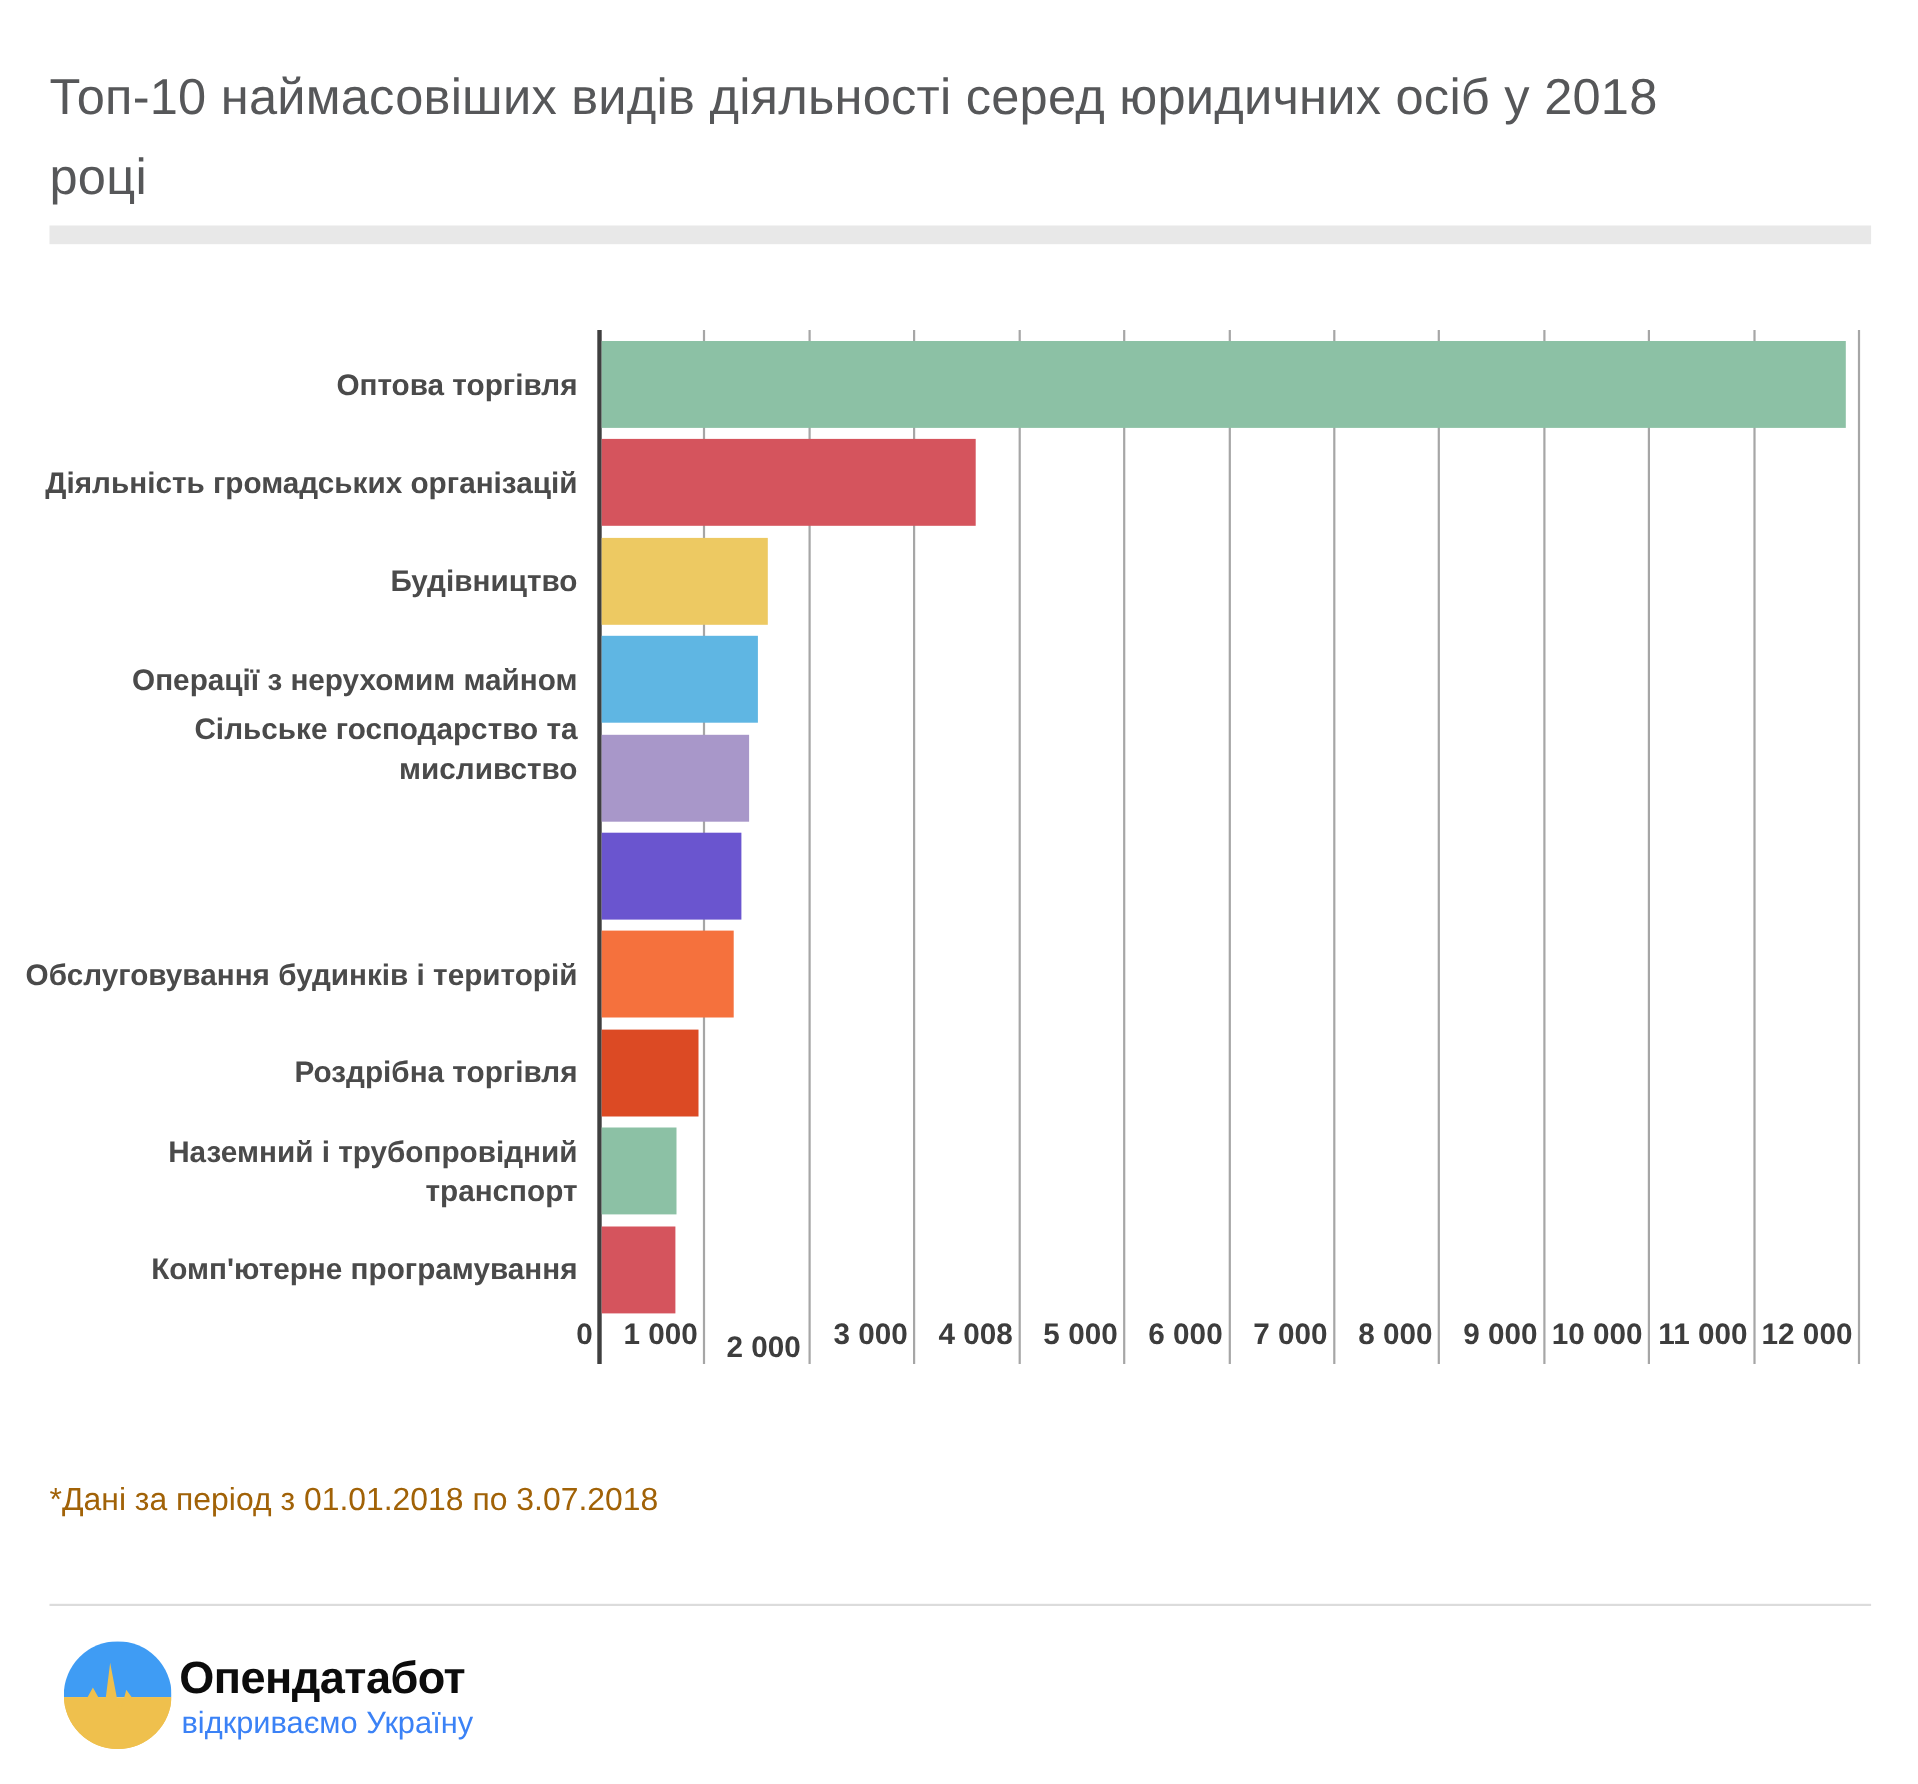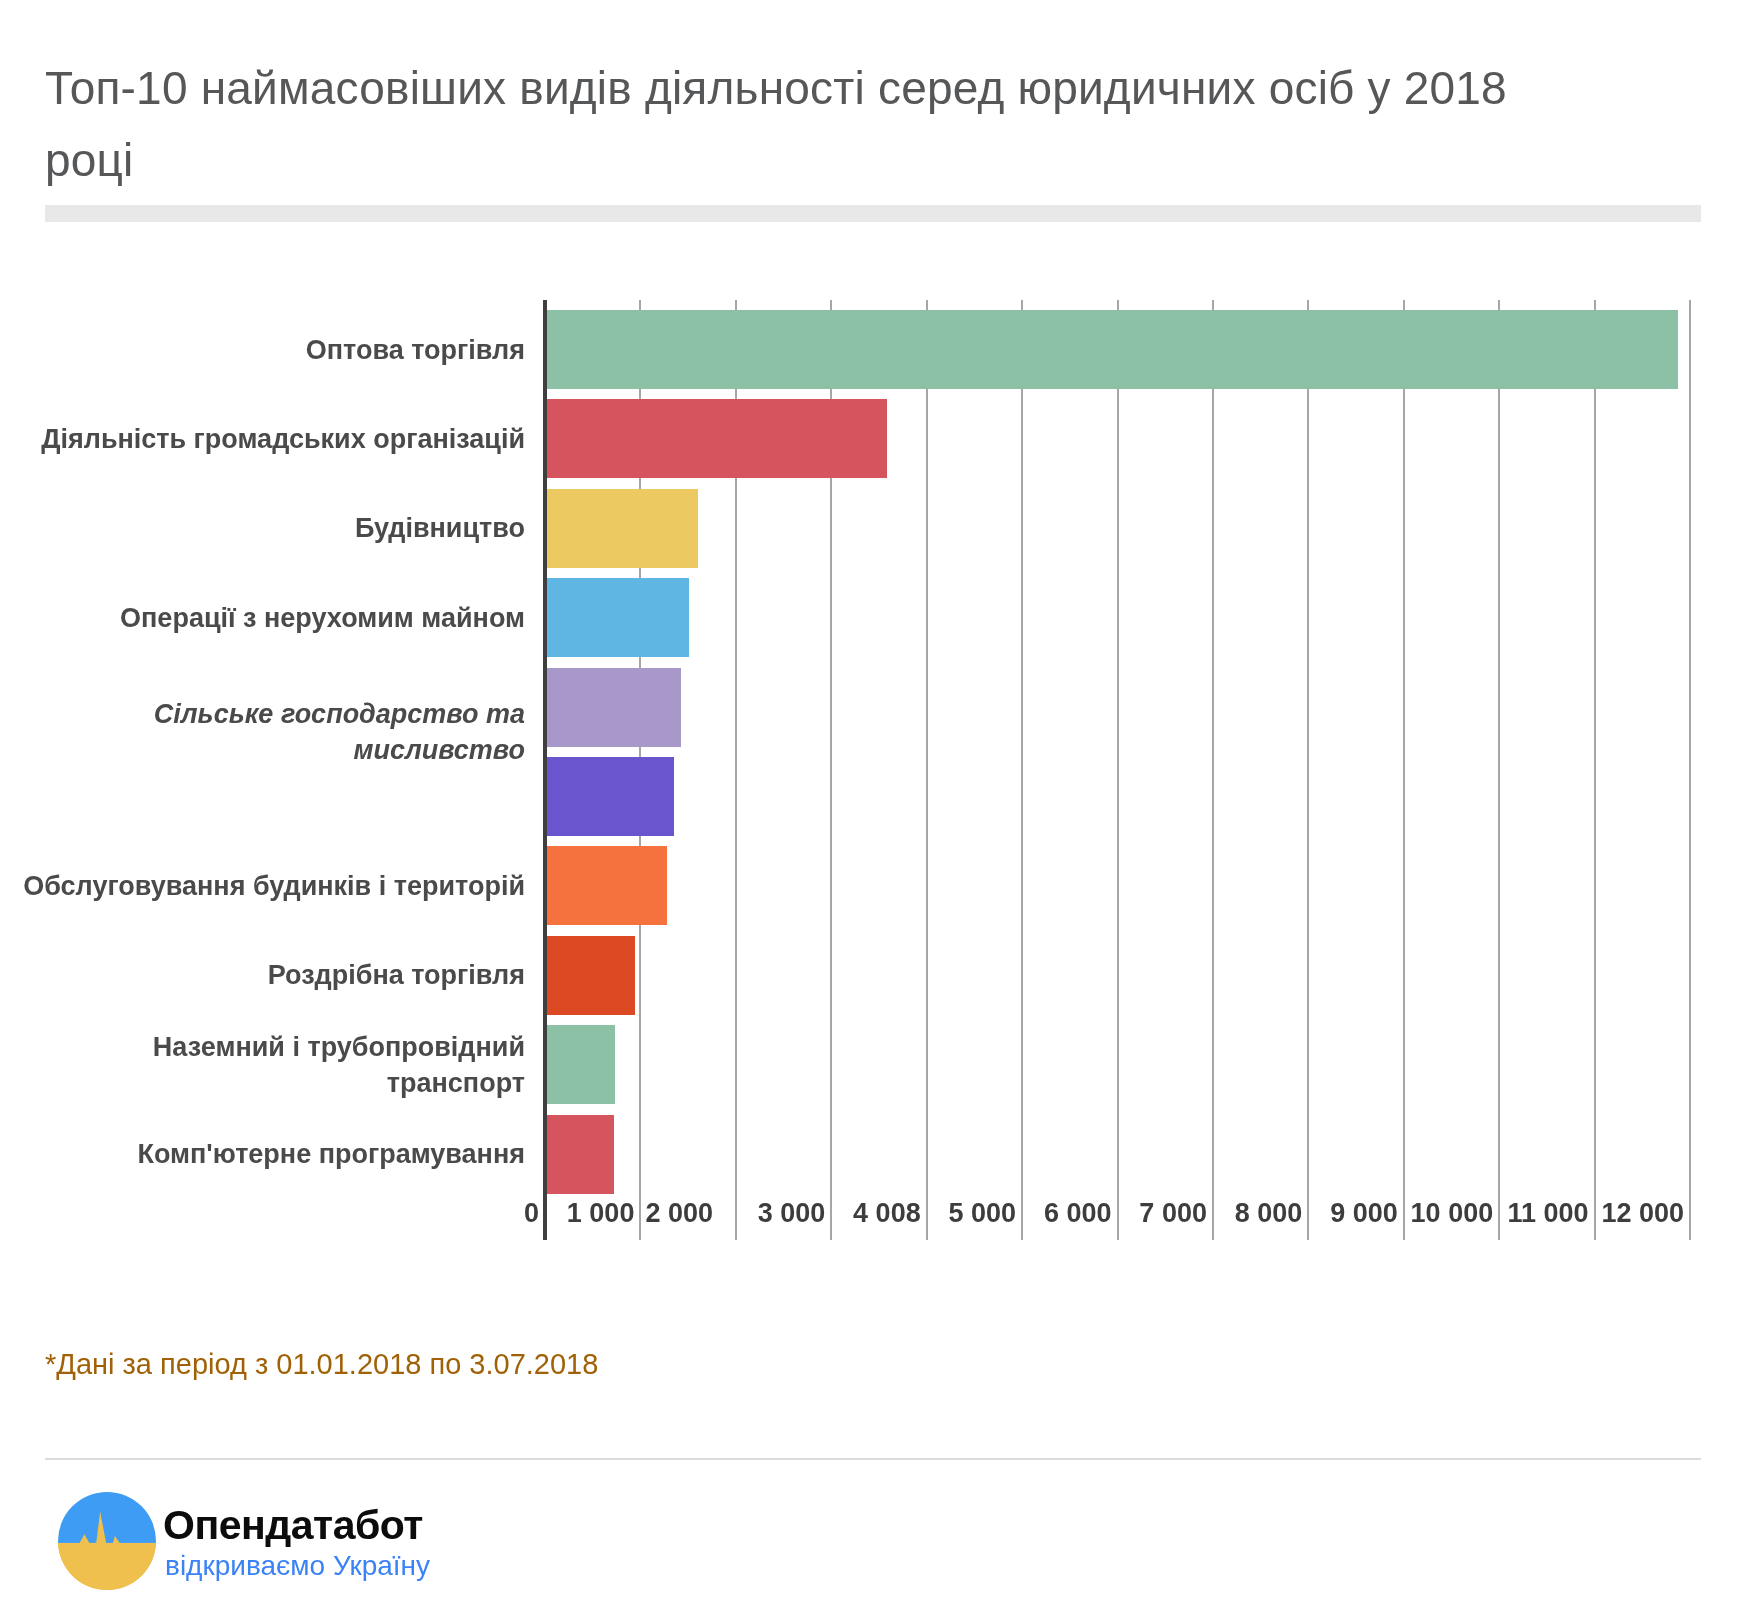--- a/index.html
+++ b/index.html
@@ -59,21 +59,21 @@
   <div class="title">Топ-10 наймасовіших видів діяльності серед юридичних осіб у 2018 році</div>
   <div class="title-rule"></div>
 
   <div class="plot" id="plot">
     <div class="axis-line"></div>
 
   <div class="x-tick" style="left: 379px;">0</div>
       <div class="gridline" style="left: 639.42px; background: rgb(166, 166, 166);"></div>
       <div class="x-tick" style="left: 474.42px;">1 000</div>
       <div class="gridline" style="left: 734.84px; background: rgb(166, 166, 166);"></div>
-      <div class="x-tick" style="left: 553px;">2 000</div>
+      <div class="x-tick" style="left: 568px; margin-top: 12px;">2 000</div>
       <div class="gridline" style="left: 830.26px; background: rgb(166, 166, 166);"></div>
       <div class="x-tick" style="left: 665.26px;">3 000</div>
       <div class="gridline" style="left: 925.68px; background: rgb(166, 166, 166);"></div>
       <div class="x-tick" style="left: 760.68px;">4 008</div>
       <div class="gridline" style="left: 1021.1px; background: rgb(166, 166, 166);"></div>
       <div class="x-tick" style="left: 856.1px;">5 000</div>
       <div class="gridline" style="left: 1116.52px; background: rgb(166, 166, 166);"></div>
       <div class="x-tick" style="left: 951.52px;">6 000</div>
       <div class="gridline" style="left: 1211.94px; background: rgb(166, 166, 166);"></div>
       <div class="x-tick" style="left: 1046.94px;">7 000</div>
@@ -89,21 +89,21 @@
       <div class="x-tick" style="left: 1524.04px;">12 000</div>
       <div class="bar" style="top: 310px; width: 1130.73px; background: rgb(140, 193, 165);"></div>
       <div class="cat-label" style="top: 310px; height: 79px;">Оптова торгівля</div>
       <div class="bar" style="top: 399.4px; width: 339.695px; background: rgb(213, 84, 93);"></div>
       <div class="cat-label" style="top: 399.4px; height: 79px;">Діяльність громадських організацій</div>
       <div class="bar" style="top: 488.8px; width: 150.764px; background: rgb(237, 201, 98);"></div>
       <div class="cat-label" style="top: 488.8px; height: 79px;">Будівництво</div>
       <div class="bar" style="top: 578.2px; width: 142.176px; background: rgb(95, 182, 227);"></div>
       <div class="cat-label" style="top: 578.2px; height: 79px;">Операції з нерухомим майном</div>
       <div class="bar" style="top: 667.6px; width: 133.588px; background: rgb(168, 151, 201);"></div>
-      <div class="cat-label" style="top: 692px; height: 79px; font-style: italic;">Сільське господарство та мисливство</div>
+      <div class="cat-label" style="top: 641px; height: 79px;">Сільське господарство та мисливство</div>
       <div class="bar" style="top: 757px; width: 126.909px; background: rgb(106, 85, 207);"></div>
       <div class="bar" style="top: 846.4px; width: 120.229px; background: rgb(245, 113, 61);"></div>
       <div class="cat-label" style="top: 846.4px; height: 79px;">Обслуговування будинків і територій</div>
       <div class="bar" style="top: 935.8px; width: 87.7864px; background: rgb(220, 74, 36);"></div>
       <div class="cat-label" style="top: 935.8px; height: 79px;">Роздрібна торгівля</div>
       <div class="bar" style="top: 1025.2px; width: 67.7482px; background: rgb(140, 193, 165);"></div>
       <div class="cat-label" style="top: 1025.2px; height: 79px;">Наземний і трубопровідний транспорт</div>
       <div class="bar" style="top: 1114.6px; width: 66.794px; background: rgb(213, 84, 93);"></div>
       <div class="cat-label" style="top: 1114.6px; height: 79px;">Комп'ютерне програмування</div>
     </div>

